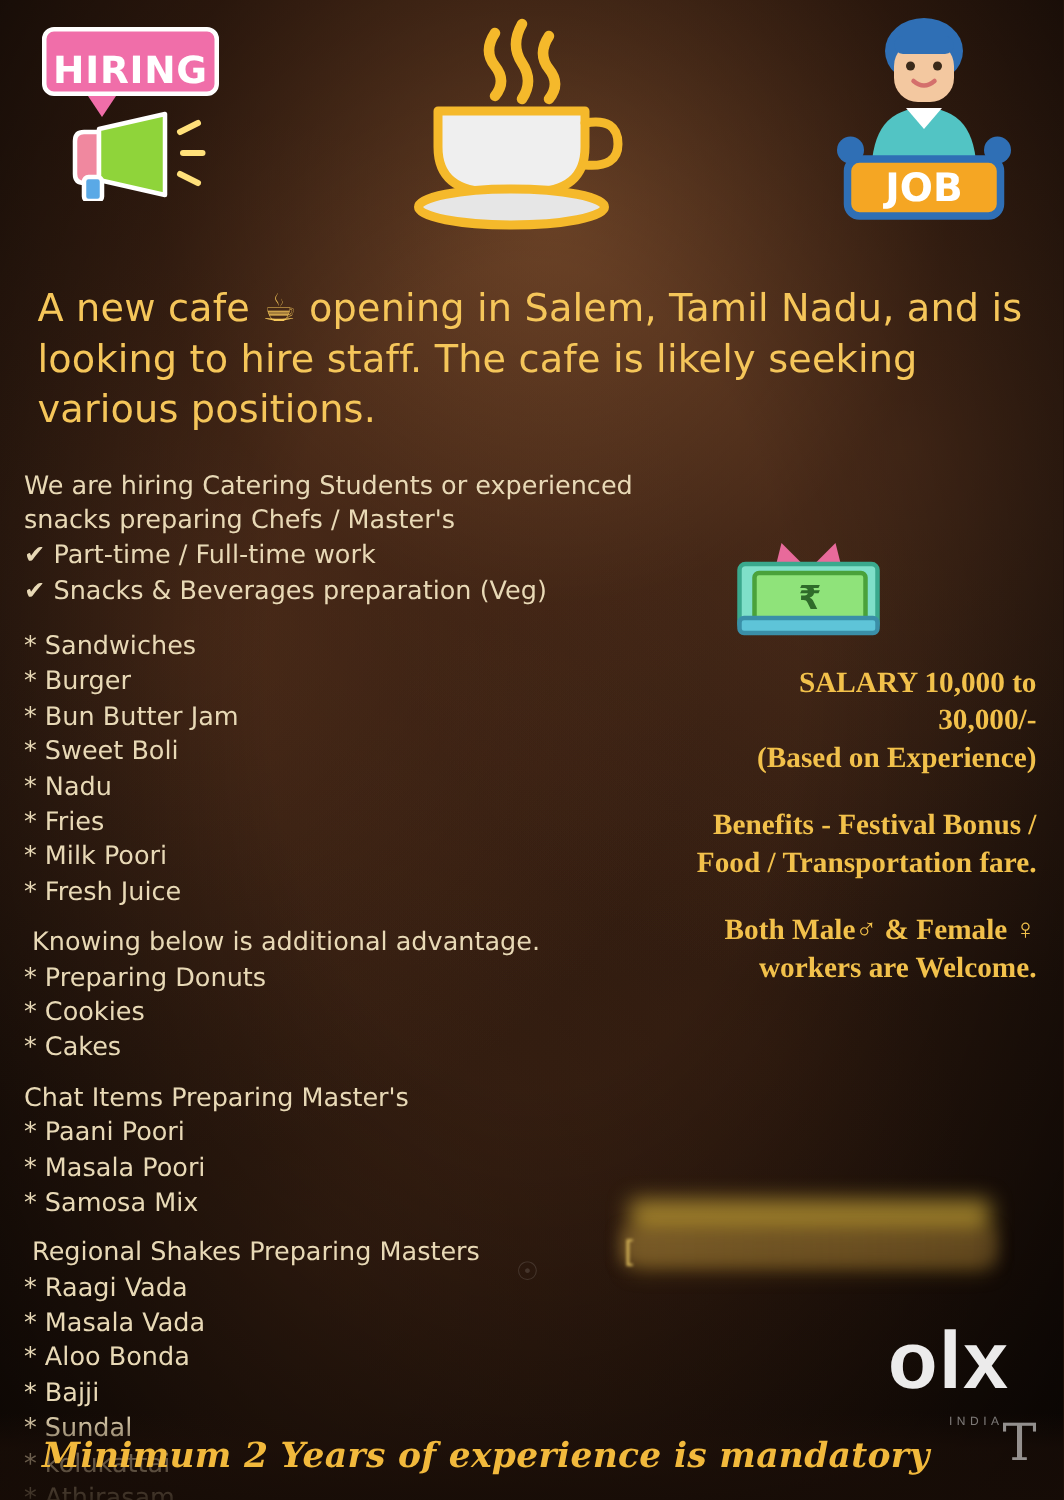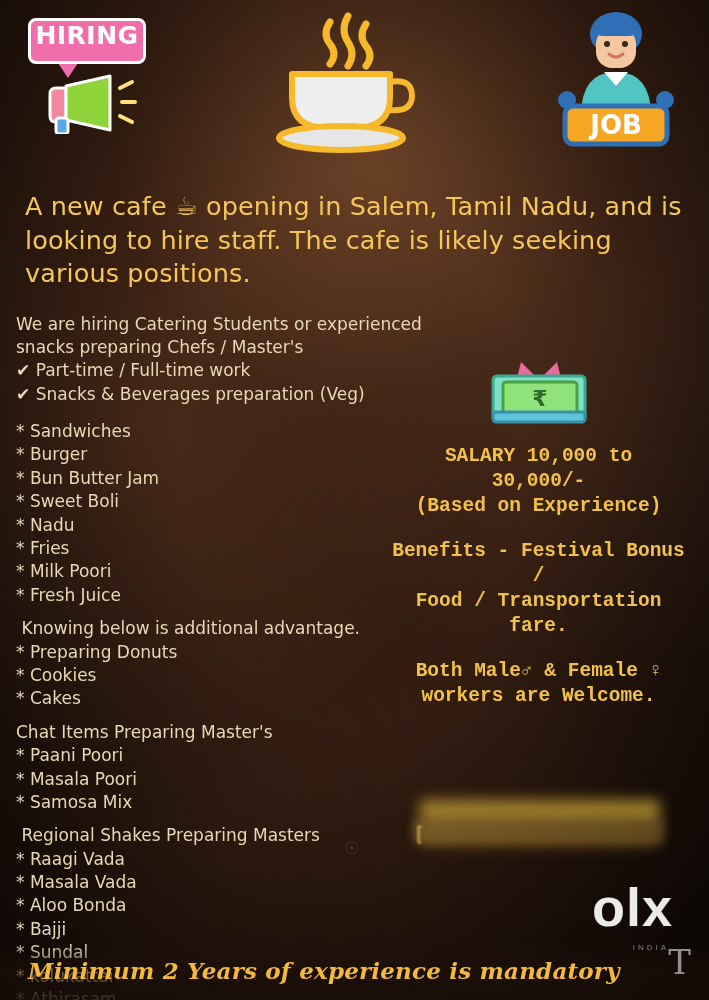--- a/index.html
+++ b/index.html
@@ -57,21 +57,21 @@
     position: absolute;
     left: 6px;
     top: 2px;
     width: 118px;
     height: 46px;
     background: #f06ea9;
     border: 3px solid #fff;
     border-radius: 8px;
     box-sizing: border-box;
     display: flex;
-    align-items: flex-start;
+    align-items: flex-end;
     justify-content: center;
   }
   .hiring-bubble span {
     color: #ffffff;
     font-weight: bold;
     font-size: 25px;
     letter-spacing: 0.5px;
     font-family: "DejaVu Sans", sans-serif;
   }
   .hiring-tail {
@@ -139,26 +139,26 @@
     left: 487px;
     top: 356px;
     width: 104px;
     height: 74px;
   }
   .right-col {
     position: absolute;
     left: 386px;
     top: 444px;
     width: 305px;
-    text-align: center;
+    text-align: right;
     color: #f2c14b;
     font-weight: bold;
     font-size: 19.5px;
     line-height: 1.28;
-    font-family: Liberation Mono, monospace;
+    font-family: Liberation Serif, serif;
   }
   .right-col .blk { margin-bottom: 20px; }
   .right-col .blk:last-child { margin-bottom: 16px; }
 
   
   .redacted {
     position: absolute;
     left: 420px;
     top: 800px;
     width: 240px;

